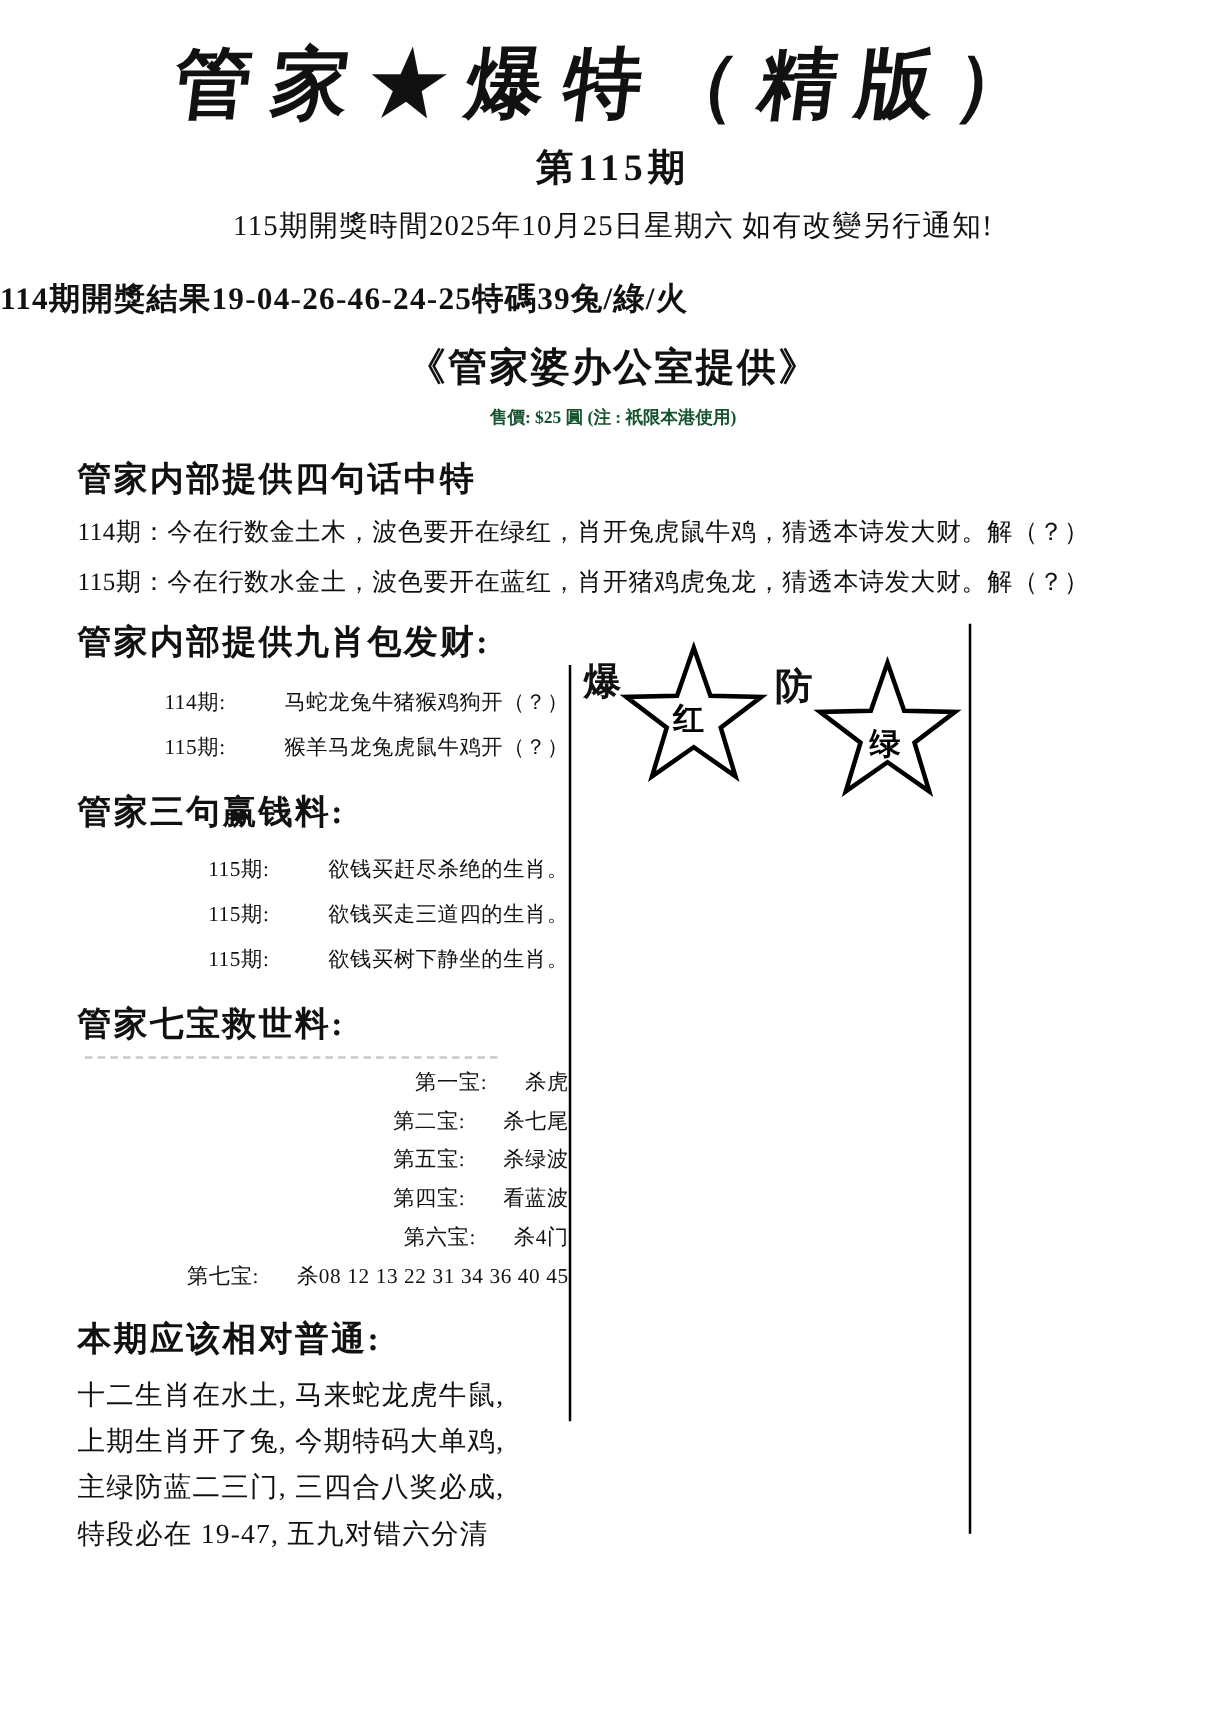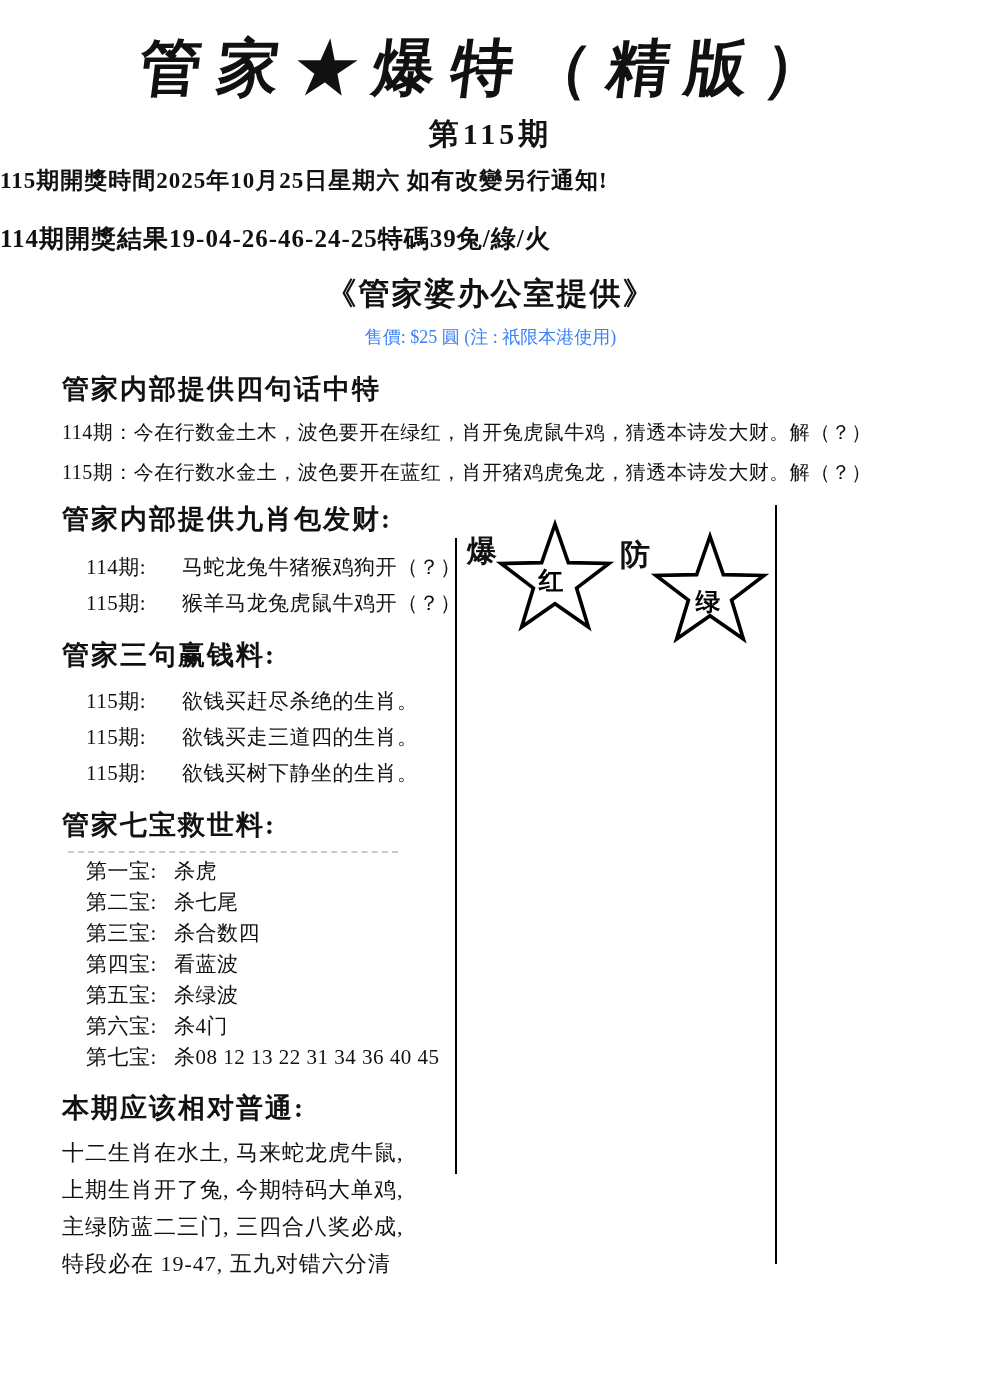--- a/index.html
+++ b/index.html
@@ -25,46 +25,46 @@
     white-space: nowrap;
   }
   .issue-no {
     text-align: center;
     font-size: 30px;
     font-weight: bold;
     margin-top: 4px;
     letter-spacing: 4px;
   }
   .draw-time {
-    text-align: left;
+    text-align: center;
     font-size: 23px;
-    font-weight: bold;
+    font-weight: normal;
     margin-top: 10px;
     letter-spacing: 1px;
   }
   .last-result {
     text-align: left;
     font-size: 25px;
     font-weight: bold;
     margin-top: 26px;
     letter-spacing: 1px;
   }
   .provider {
     text-align: center;
     font-size: 31px;
     font-weight: bold;
     margin-top: 18px;
     letter-spacing: 2px;
   }
   .price {
     text-align: center;
-    font-size: 18px;
-    font-weight: normal;
+    font-size: 14px;
+    font-weight: bold;
     margin-top: 10px;
-    color: #3b82f6;
+    color: #14532d;
   }
   
   .sec-heading {
     font-size: 27px;
     font-weight: bold;
     letter-spacing: 2px;
   }
   .full-sec { margin-left: 62px; margin-right: 40px; }
   .sec-four { margin-top: 22px; }
   .sec-four .line {
@@ -88,25 +88,26 @@
   .right-col {
     flex: none;
     width: 322px;
     position: relative;
     padding: 0 10px 0 10px;
   }
   .rule-left  { position: absolute; left: 0;  top: 37px; bottom: 108px; width: 2px; background: #000; }
   .rule-right { position: absolute; right: 0; top: 4px;  bottom: 18px;  width: 2px; background: #000; }
   .rowline {
     display: flex;
-    font-size: 21px;
+    font-size: 17px;
     line-height: 27px;
     margin-top: 9px;
-    margin-left: 24px;
+    margin-left: 10px;
     letter-spacing: 0.5px;
+    justify-content: flex-end;
   }
   .rowline .lbl { flex: none; width: 78px; }
   .rowline .txt { margin-left: 18px; white-space: nowrap; }
   .left-col .sec { margin-top: 20px; }
   .left-col .sec:first-child { margin-top: 0; }
   .treasure .rowline { margin-top: 6px; line-height: 25px; }
   .treasure .rowline .txt { margin-left: 10px; }
   .fade-line {
     margin: 8px 0 2px 6px;
     width: 330px;
@@ -210,30 +211,26 @@
         <div class="fade-line"></div>
         <div class="rowline">
           <span class="lbl">第一宝:</span>
           <span class="txt">杀虎</span>
         </div>
         <div class="rowline">
           <span class="lbl">第二宝:</span>
           <span class="txt">杀七尾</span>
         </div>
         <div class="rowline">
-          <span class="lbl">第三宝:</span>
-          <span class="txt">杀合数四</span>
+          <span class="lbl">第五宝:</span>
+          <span class="txt">杀绿波</span>
         </div>
         <div class="rowline">
           <span class="lbl">第四宝:</span>
           <span class="txt">看蓝波</span>
-        </div>
-        <div class="rowline">
-          <span class="lbl">第五宝:</span>
-          <span class="txt">杀绿波</span>
         </div>
         <div class="rowline">
           <span class="lbl">第六宝:</span>
           <span class="txt">杀4门</span>
         </div>
         <div class="rowline">
           <span class="lbl">第七宝:</span>
           <span class="txt">杀08 12 13 22 31 34 36 40 45</span>
         </div>
       </div>

